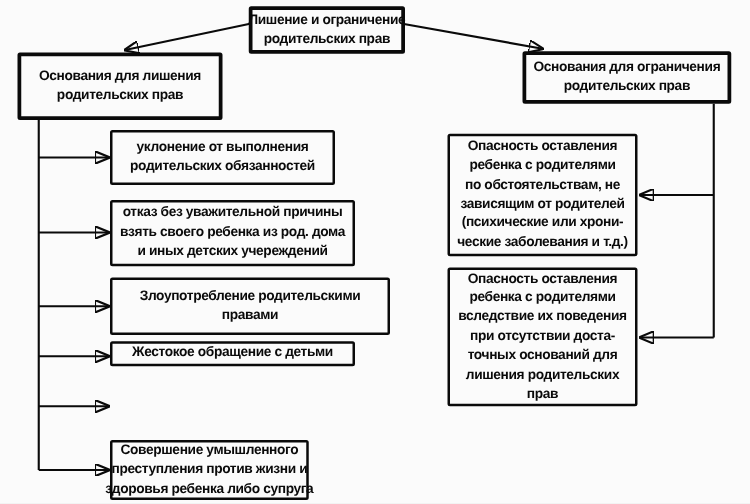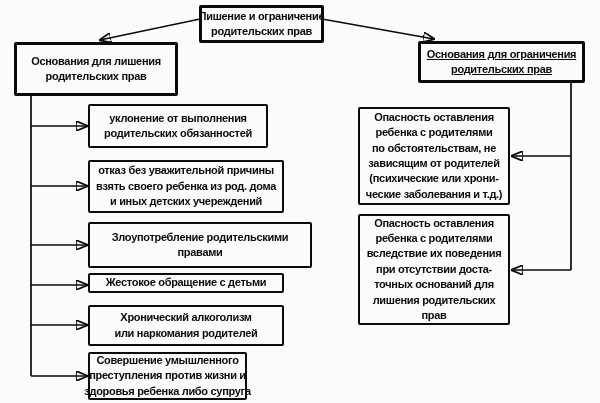--- a/index.html
+++ b/index.html
@@ -60,21 +60,21 @@
   <div class="box header" style="left:199px;top:5px;width:125px;height:38px;">
     <span>Лишение и ограничение
 родительских прав</span>
   </div>
 
   <div class="box header" style="left:14px;top:42px;width:164px;height:54px;">
     <span>Основания для лишения
 родительских прав</span>
   </div>
 
-  <div class="box header" style="left:418px;top:41px;width:167px;height:42px;text-decoration:underline;">
+  <div class="box header" style="left:418px;top:41px;width:167px;height:42px;">
     <span>Основания для ограничения
 родительских прав</span>
   </div>
 
   <div class="box" style="left:88px;top:104px;width:180px;height:44px;">
     <span>уклонение от выполнения
 родительских обязанностей</span>
   </div>
 
   <div class="box" style="left:88px;top:160px;width:196px;height:53px;">
@@ -85,24 +85,20 @@
 
   <div class="box" style="left:88px;top:222px;width:224px;height:46px;">
     <span>Злоупотребление родительскими
 правами</span>
   </div>
 
   <div class="box" style="left:88px;top:273px;width:196px;height:20px;">
     <span>Жестокое обращение с детьми</span>
   </div>
 
-  <div class="box" style="left:88px;top:305px;width:196px;height:41px;">
-    <span>Хронический алкоголизм
-или наркомания родителей</span>
-  </div>
 
   <div class="box" style="left:88px;top:352px;width:159px;height:48px;">
     <span>Совершение умышленного
 преступления против жизни и
 здоровья ребенка либо супруга</span>
   </div>
 
   <div class="box" style="left:358px;top:107px;width:152px;height:98px;">
     <span>Опасность оставления
 ребенка с родителями

